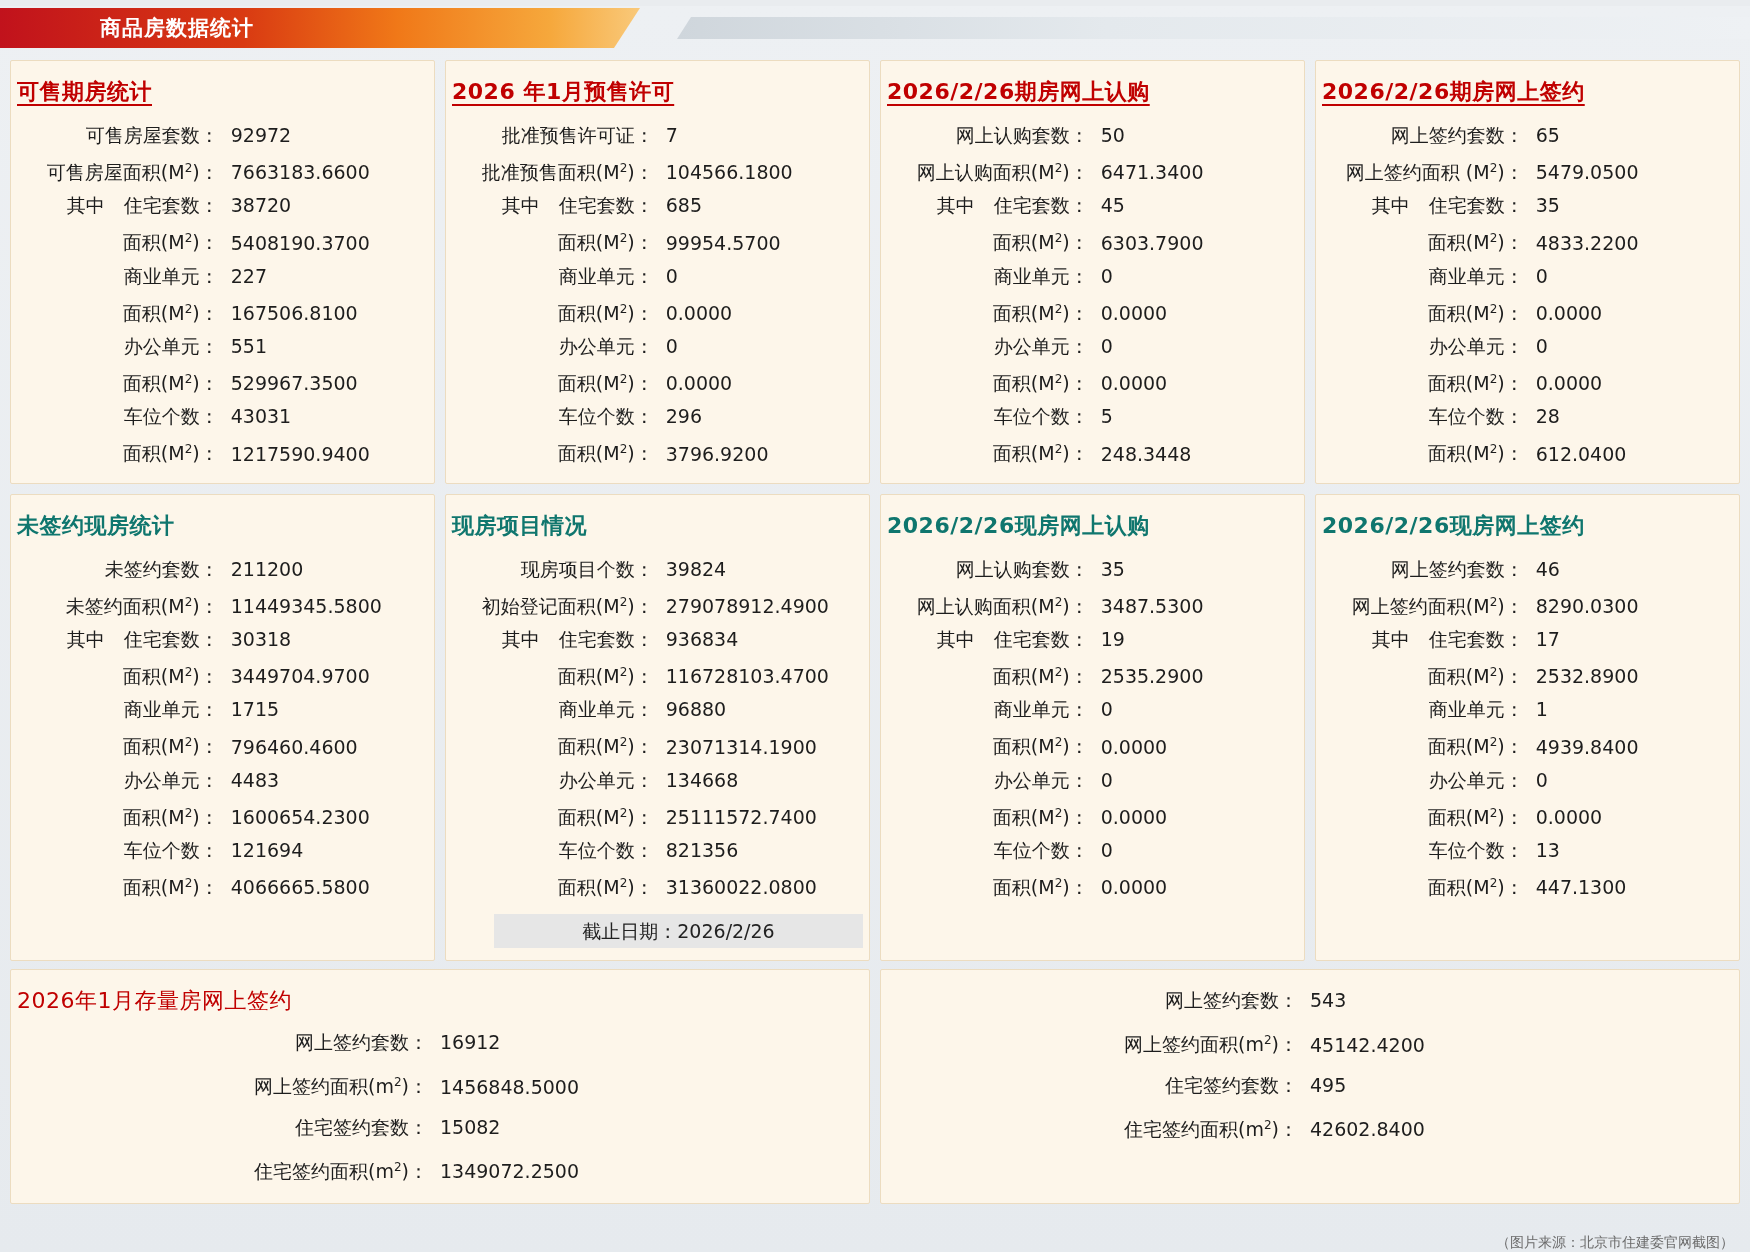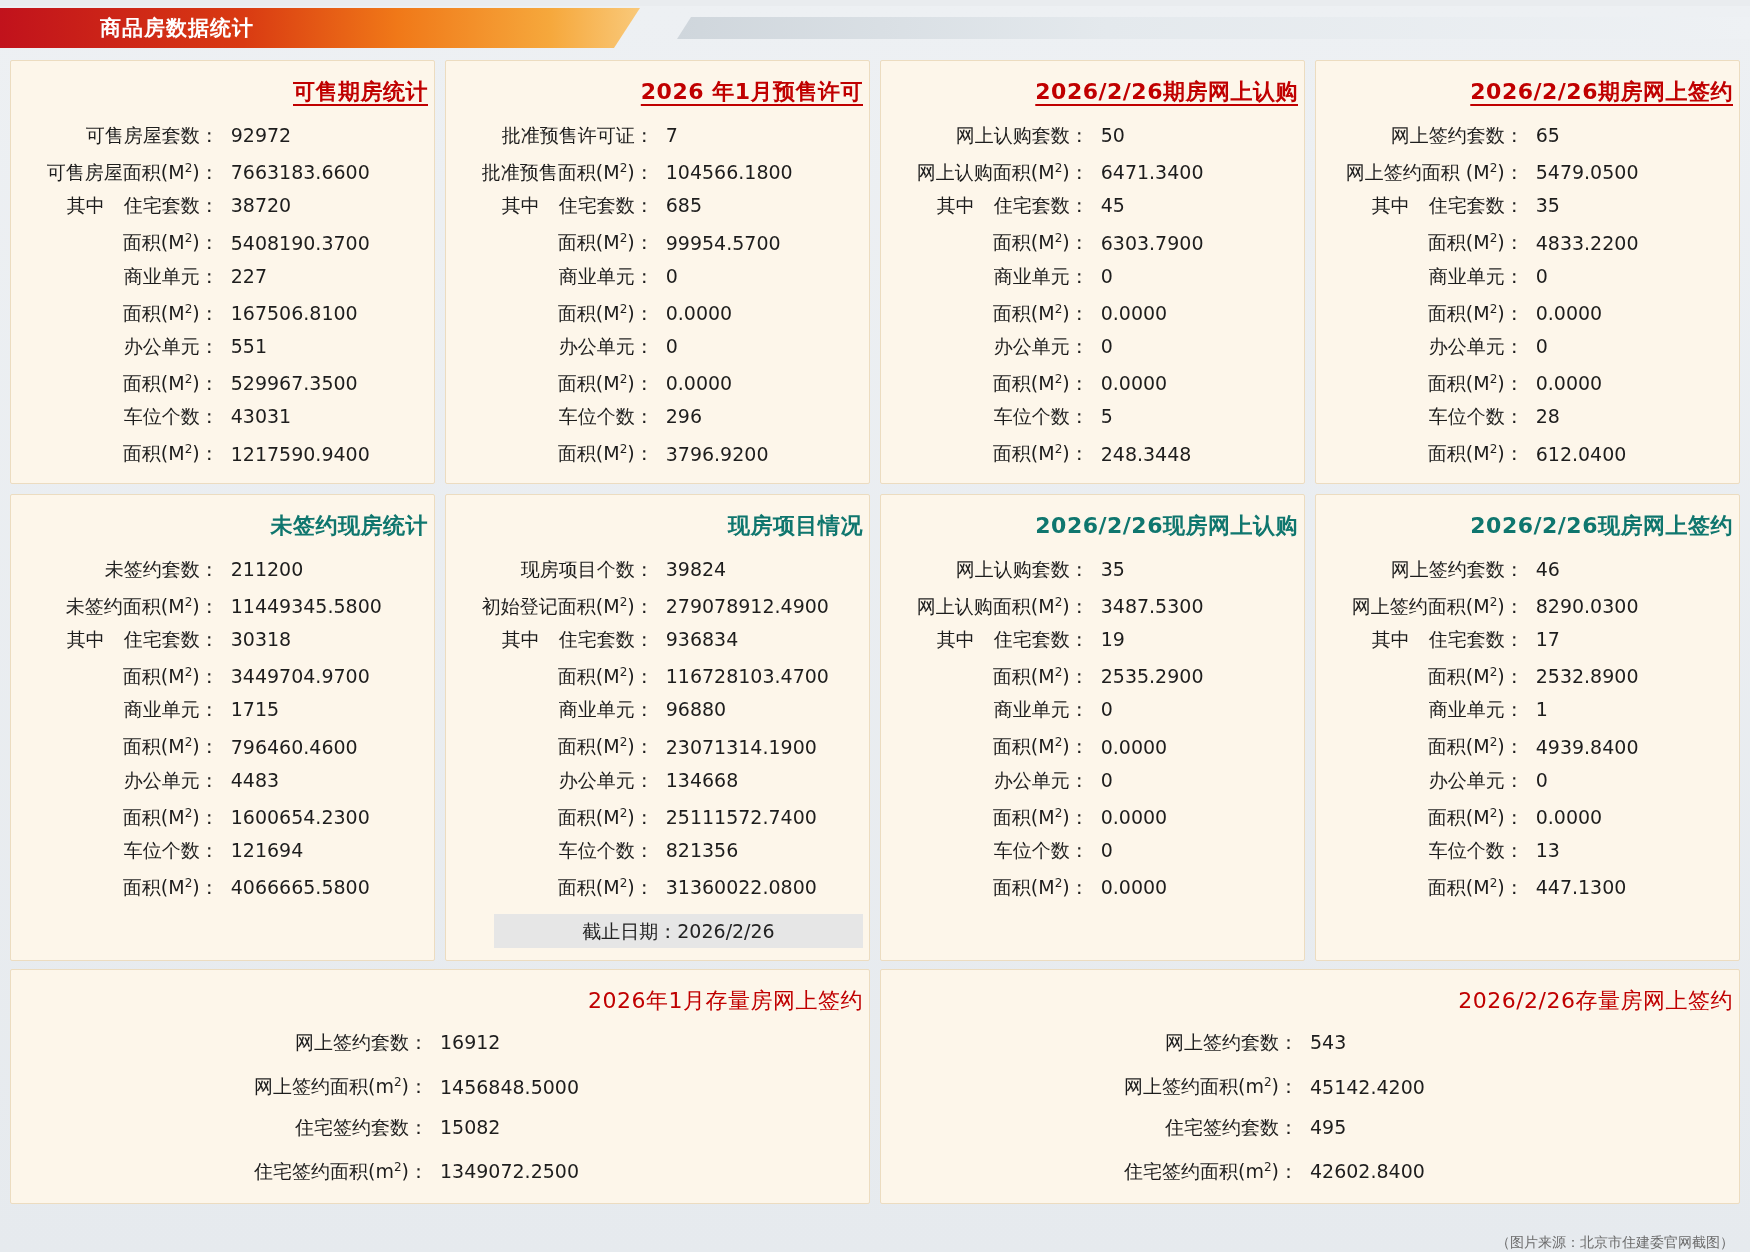--- a/index.html
+++ b/index.html
@@ -62,21 +62,21 @@
     grid-template-columns:repeat(2,1fr);
   }
   .card{
     background:#fdf6ea;
     border:1px solid #ecdcc0;
     border-radius:2px;
     padding:10px 6px 12px 6px;
     box-sizing:border-box;
   }
   .card-title{
-    text-align:right;
+    text-align:left;
     font-size:22px;
     font-weight:bold;
     margin:6px 0 12px 0;
     letter-spacing:.5px;
   }
   .card-title.red{color:#c00000;text-decoration:underline;text-underline-offset:5px;}
   .card-title.red.nolink{text-decoration:none;}
   .card-title.blue{color:#0f766e;}
   .rows{
     display:flex;
@@ -520,21 +520,20 @@
             <div class="label">住宅签约套数：</div>
             <div class="value">15082</div>
           </div>
           <div class="row">
             <div class="label">住宅签约面积(m<span class="sup">2</span>)：</div>
             <div class="value">1349072.2500</div>
           </div>
         </div>
       </div>
       <div class="card">
-        <div class="card-title red nolink">2026/2/26存量房网上签约</div>
         <div class="rows">
           <div class="row">
             <div class="label">网上签约套数：</div>
             <div class="value">543</div>
           </div>
           <div class="row">
             <div class="label">网上签约面积(m<span class="sup">2</span>)：</div>
             <div class="value">45142.4200</div>
           </div>
           <div class="row">

